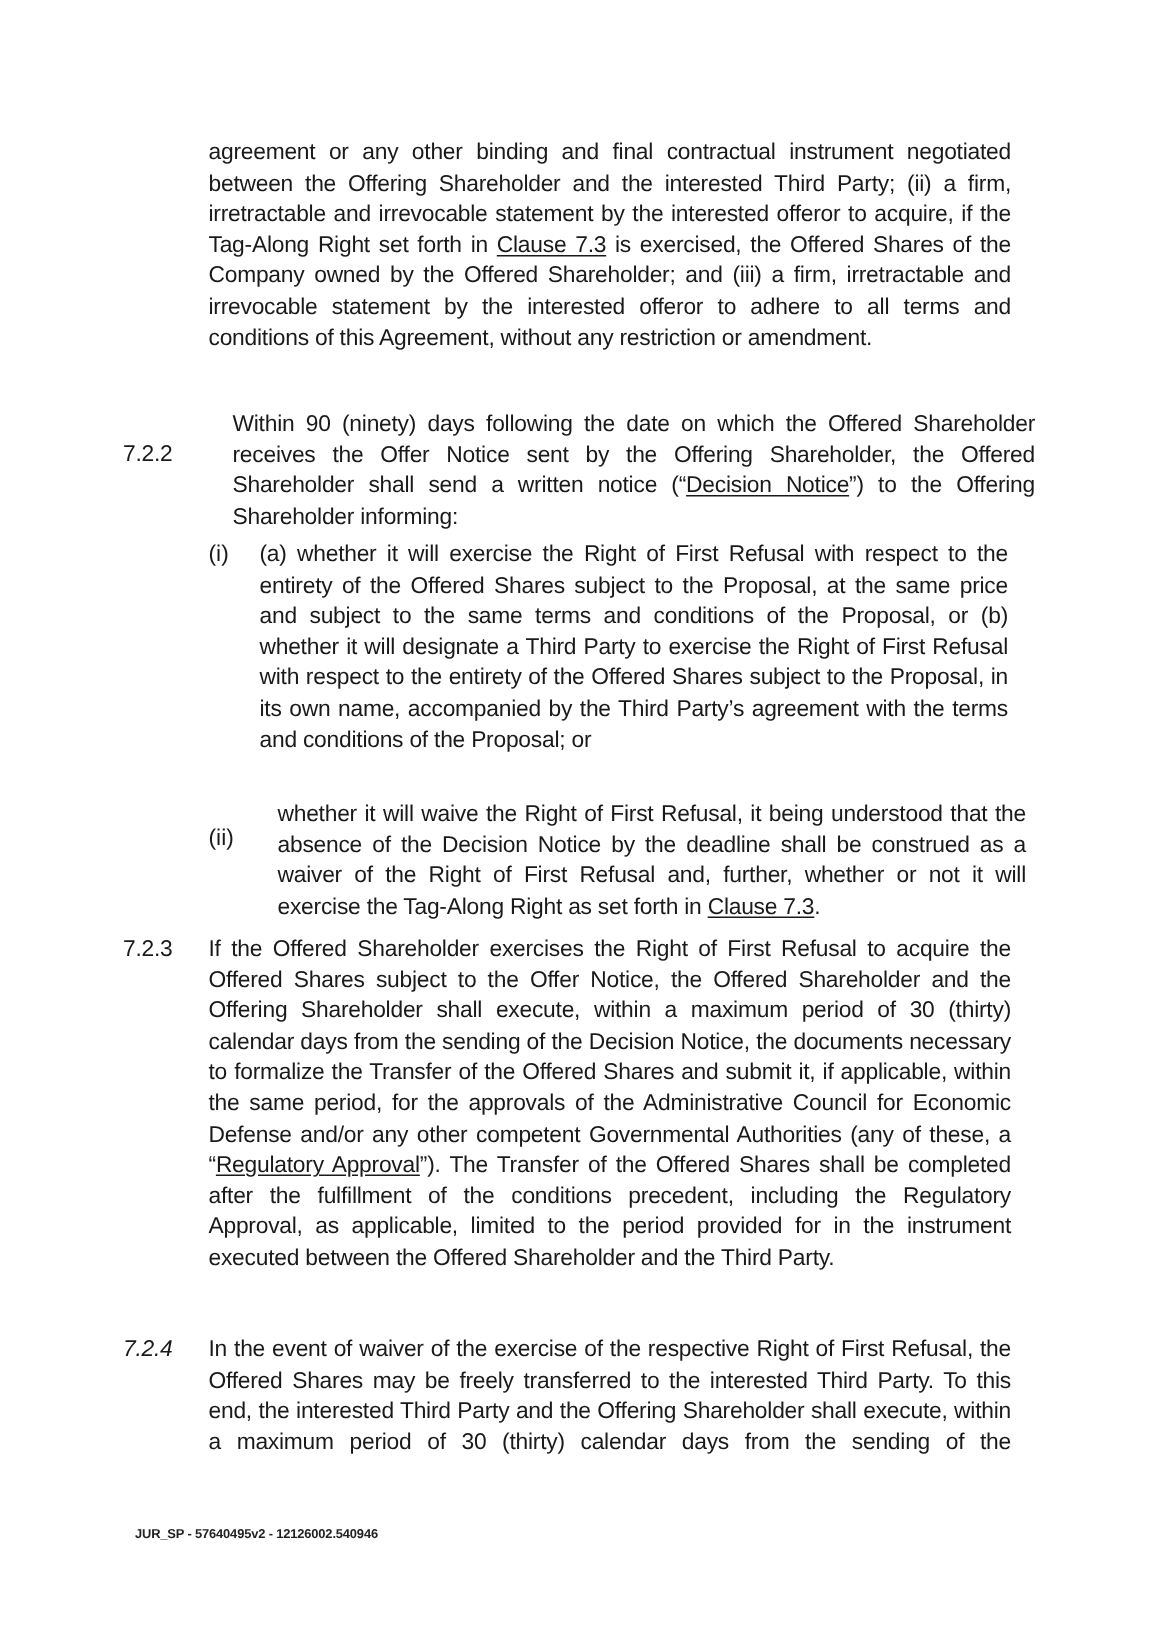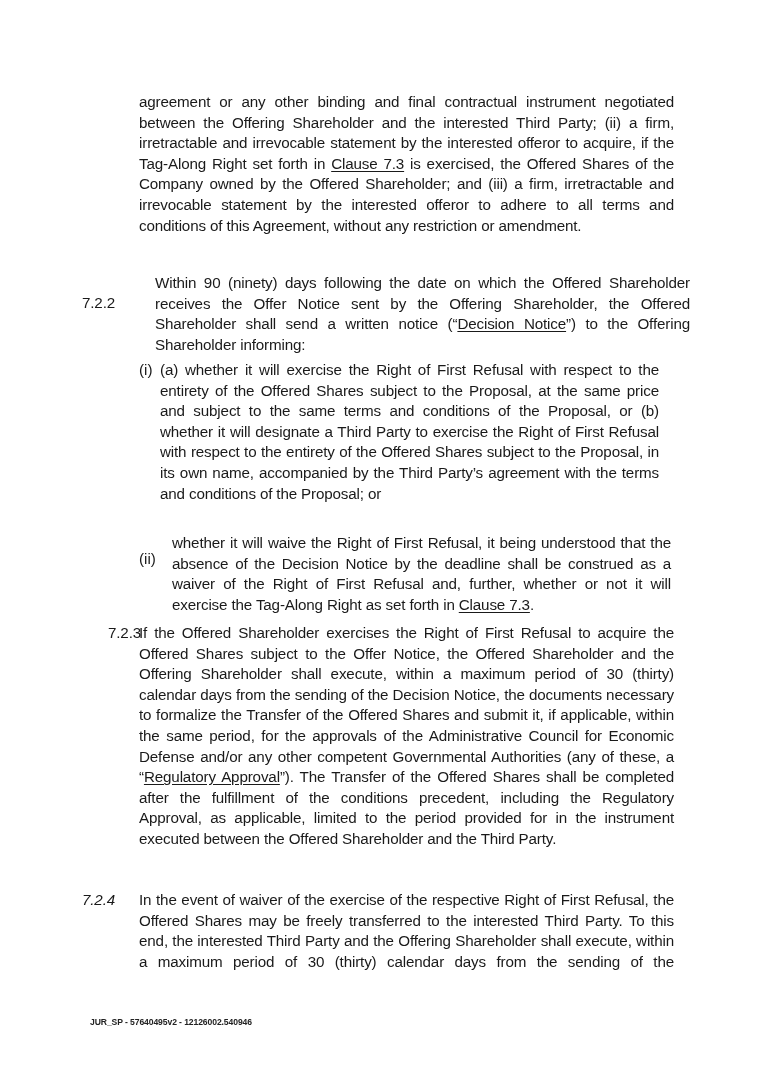--- a/index.html
+++ b/index.html
@@ -27,21 +27,21 @@
     line-height: 20.6px;
     text-align: justify;
     text-align-last: left;
     letter-spacing: -0.15px;
   }
   .body-col {
     left: 139px;
     width: 535px;
   }
   .sub-col {
-    left: 160px;
+    left: 173px;
     width: 499px;
   }
   .num {
     position: absolute;
     font-size: 15.2px;
     line-height: 20.6px;
     left: 82px;
     letter-spacing: -0.15px;
   }
   .subnum {
@@ -70,21 +70,21 @@
 
   <span class="num" style="top:257px;margin-top:36px;">7.2.2</span>
   <p class="para body-col" style="top:257px; margin:16px;"><span>Within 90 (ninety) days following the date on which the Offered Shareholder receives the Offer Notice sent by the Offering Shareholder, the Offered Shareholder shall send a written notice (“</span><span class="u">Decision Notice</span><span>”) to the Offering Shareholder informing:</span></p>
 
   <span class="subnum" style="top:360px;">(i)</span>
   <p class="para sub-col" style="top:360px; margin:0;">(a) whether it will exercise the Right of First Refusal with respect to the entirety of the Offered Shares subject to the Proposal, at the same price and subject to the same terms and conditions of the Proposal, or (b) whether it will designate a Third Party to exercise the Right of First Refusal with respect to the entirety of the Offered Shares subject to the Proposal, in its own name, accompanied by the Third Party’s agreement with the terms and conditions of the Proposal; or</p>
 
   <span class="subnum" style="top:549px;">(ii)</span>
   <p class="para sub-col" style="top:521px; margin:12px;"><span>whether it will waive the Right of First Refusal, it being understood that the absence of the Decision Notice by the deadline shall be construed as a waiver of the Right of First Refusal and, further, whether or not it will exercise the Tag-Along Right as set forth in </span><span class="u">Clause 7.3</span><span>.</span></p>
 
-  <span class="num" style="top:623px;margin-left:26px;">7.2.3</span>
+  <span class="num" style="top:623px;">7.2.3</span>
   <p class="para body-col" style="top:623px; margin:0;"><span>If the Offered Shareholder exercises the Right of First Refusal to acquire the Offered Shares subject to the Offer Notice, the Offered Shareholder and the Offering Shareholder shall execute, within a maximum period of 30 (thirty) calendar days from the sending of the Decision Notice, the documents necessary to formalize the Transfer of the Offered Shares and submit it, if applicable, within the same period, for the approvals of the Administrative Council for Economic Defense and/or any other competent Governmental Authorities (any of these, a “</span><span class="u">Regulatory Approval</span><span>”). The Transfer of the Offered Shares shall be completed after the fulfillment of the conditions precedent, including the Regulatory Approval, as applicable, limited to the period provided for in the instrument executed between the Offered Shareholder and the Third Party.</span></p>
 
   <span class="num" style="top:890px;font-style:italic;">7.2.4</span>
   <p class="para body-col" style="top:890px; margin:0; text-align-last: justify;">In the event of waiver of the exercise of the respective Right of First Refusal, the Offered Shares may be freely transferred to the interested Third Party. To this end, the interested Third Party and the Offering Shareholder shall execute, within a maximum period of 30 (thirty) calendar days from the sending of the</p>
 
   <div class="footer">JUR_SP - 57640495v2 - 12126002.540946</div>
 
 </div>
 
 </body></html>

